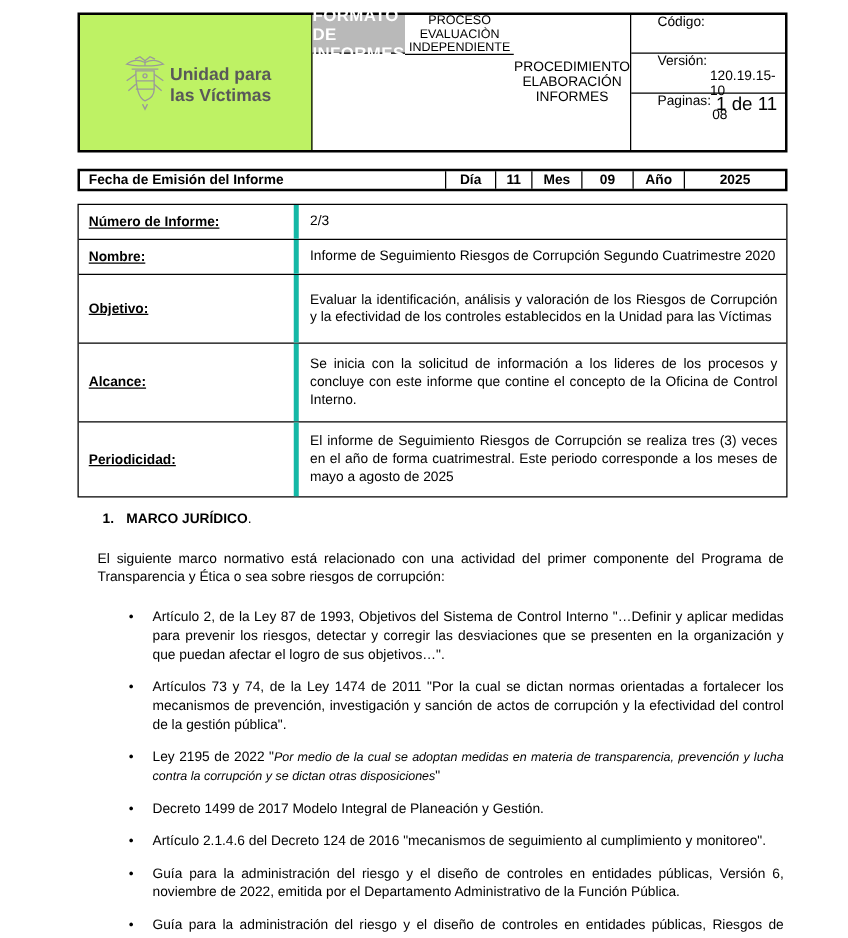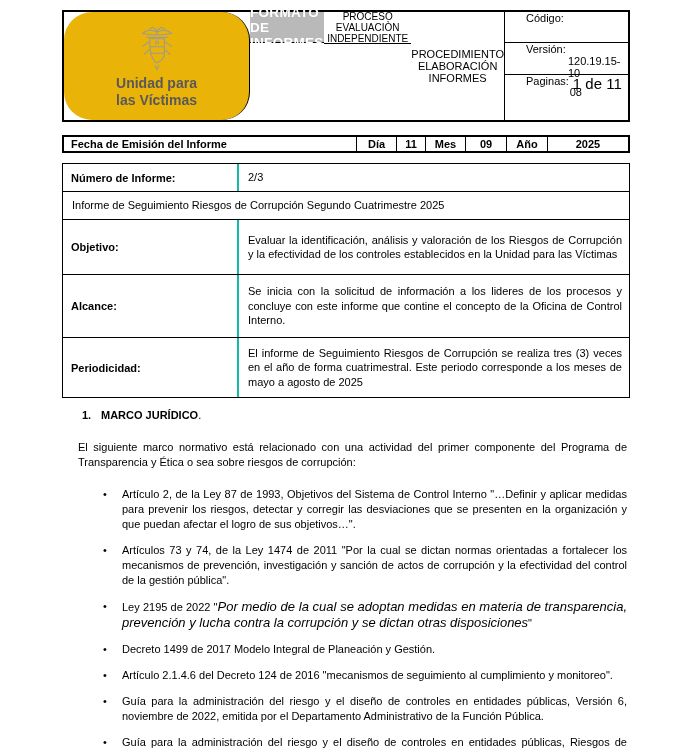--- a/index.html
+++ b/index.html
@@ -8,22 +8,22 @@
     position:relative; width:678px; height:750px; background:#ffffff;
     font-family:"Liberation Sans", sans-serif; color:#000; overflow:hidden;
   }
 
   
   .header-table {
     position:absolute; left:62px; top:10px; width:568px; height:112px;
     border:2px solid #000; display:flex;
   }
   .logo-cell {
-    width:186px; background:#eab308; border-right:1px solid #000;
-    display:flex; flex-direction:column; align-items:center; justify-content:center;border-radius:28px;
+    width:186px; background:#bef264; border-right:1px solid #000;
+    display:flex; flex-direction:row; align-items:center; justify-content:center;
   }
   .logo-text { font-weight:bold; font-size:14px; line-height:17px; color:#595959; text-align:left; margin-top:3px; }
   .mid-col { width:255px; border-right:1px solid #000; display:flex; flex-direction:row; }
   .cell-formato {
     height:31px; border-bottom:1px solid #000; background:#b9b9b9;
     color:#fff; font-weight:bold; font-size:13.5px;
     display:flex; align-items:center; justify-content:center; letter-spacing:.3px;
   }
   .cell-proceso { height:32px; border-bottom:1px solid #000; font-size:10px; display:flex; align-items:center; justify-content:center; text-align:center; }
   .cell-procedimiento { flex:1; font-size:11px; display:flex; align-items:center; justify-content:center; text-align:center; }
@@ -49,38 +49,38 @@
 
   
   .info-table {
     position:absolute; left:62px; top:163px; width:568px; height:235px;
     border:1px solid #000; display:flex; flex-direction:column; font-size:11px;
   }
   .irow { display:flex; border-bottom:1px solid #000; }
   .irow:last-child { border-bottom:none; flex:1; }
   .ir0 { height:28px; } .ir1 { height:28px; } .ir2 { height:55px; } .ir3 { height:63px; }
   .ilabel {
-    width:176px; border-right:2px solid #14b8a6; font-weight:bold;
-    display:flex; align-items:center; padding-left:8px;
+    width:176px; border-right:4px solid #14b8a6; font-weight:bold;
+    display:flex; align-items:center; padding-left:8px;text-decoration:underline;
   }
   .ivalue {
     flex:1; display:flex; align-items:center; padding:4px 7px 4px 9px;
     text-align:justify; line-height:14.5px;
   }
 
   
   .body-text { position:absolute; left:78px; top:408px; width:549px; font-size:11px; line-height:15px; }
   .section-heading { font-weight:bold; margin-bottom:17px; padding-left:4px; }
   .section-heading .num { display:inline-block; width:19px; }
   .section-heading .dot { font-weight:normal; }
   .intro { text-align:justify; margin-bottom:17px; }
   ul.bullets { list-style:none; }
   ul.bullets li { position:relative; padding-left:44px; text-align:justify; margin-bottom:11px; }
   ul.bullets li::before { content:"\2022"; position:absolute; left:25px; top:0; }
-  .it { font-style:italic; font-size:13px; }
+  .it { font-style:italic; font-size:10px; }
 
   
   .coat { display:block; }
 </style>
 </head>
 <body>
 
 <div class="page">
 
   <div class="header-table">
@@ -135,21 +135,22 @@
     <div class="em-cell em-d3">Año</div>
     <div class="em-cell em-v3">2025</div>
   </div>
 
   <div class="info-table">
     <div class="irow ir0">
       <div class="ilabel">Número de Informe:</div>
       <div class="ivalue">2/3</div>
     </div>
     <div class="irow ir1">
-      <div class="ivalue">Informe de Seguimiento Riesgos de Corrupción Segundo Cuatrimestre 2025</div>
+      <div class="ilabel">Nombre:</div>
+      <div class="ivalue">Informe de Seguimiento Riesgos de Corrupción Segundo Cuatrimestre 2020</div>
     </div>
     <div class="irow ir2">
       <div class="ilabel">Objetivo:</div>
       <div class="ivalue">Evaluar la identificación, análisis y valoración de los Riesgos de Corrupción y la efectividad de los controles establecidos en la Unidad para las Víctimas</div>
     </div>
     <div class="irow ir3">
       <div class="ilabel">Alcance:</div>
       <div class="ivalue">Se inicia con la solicitud de información a los lideres de los procesos y concluye con este informe que contine el concepto de la Oficina de Control Interno.</div>
     </div>
     <div class="irow">

